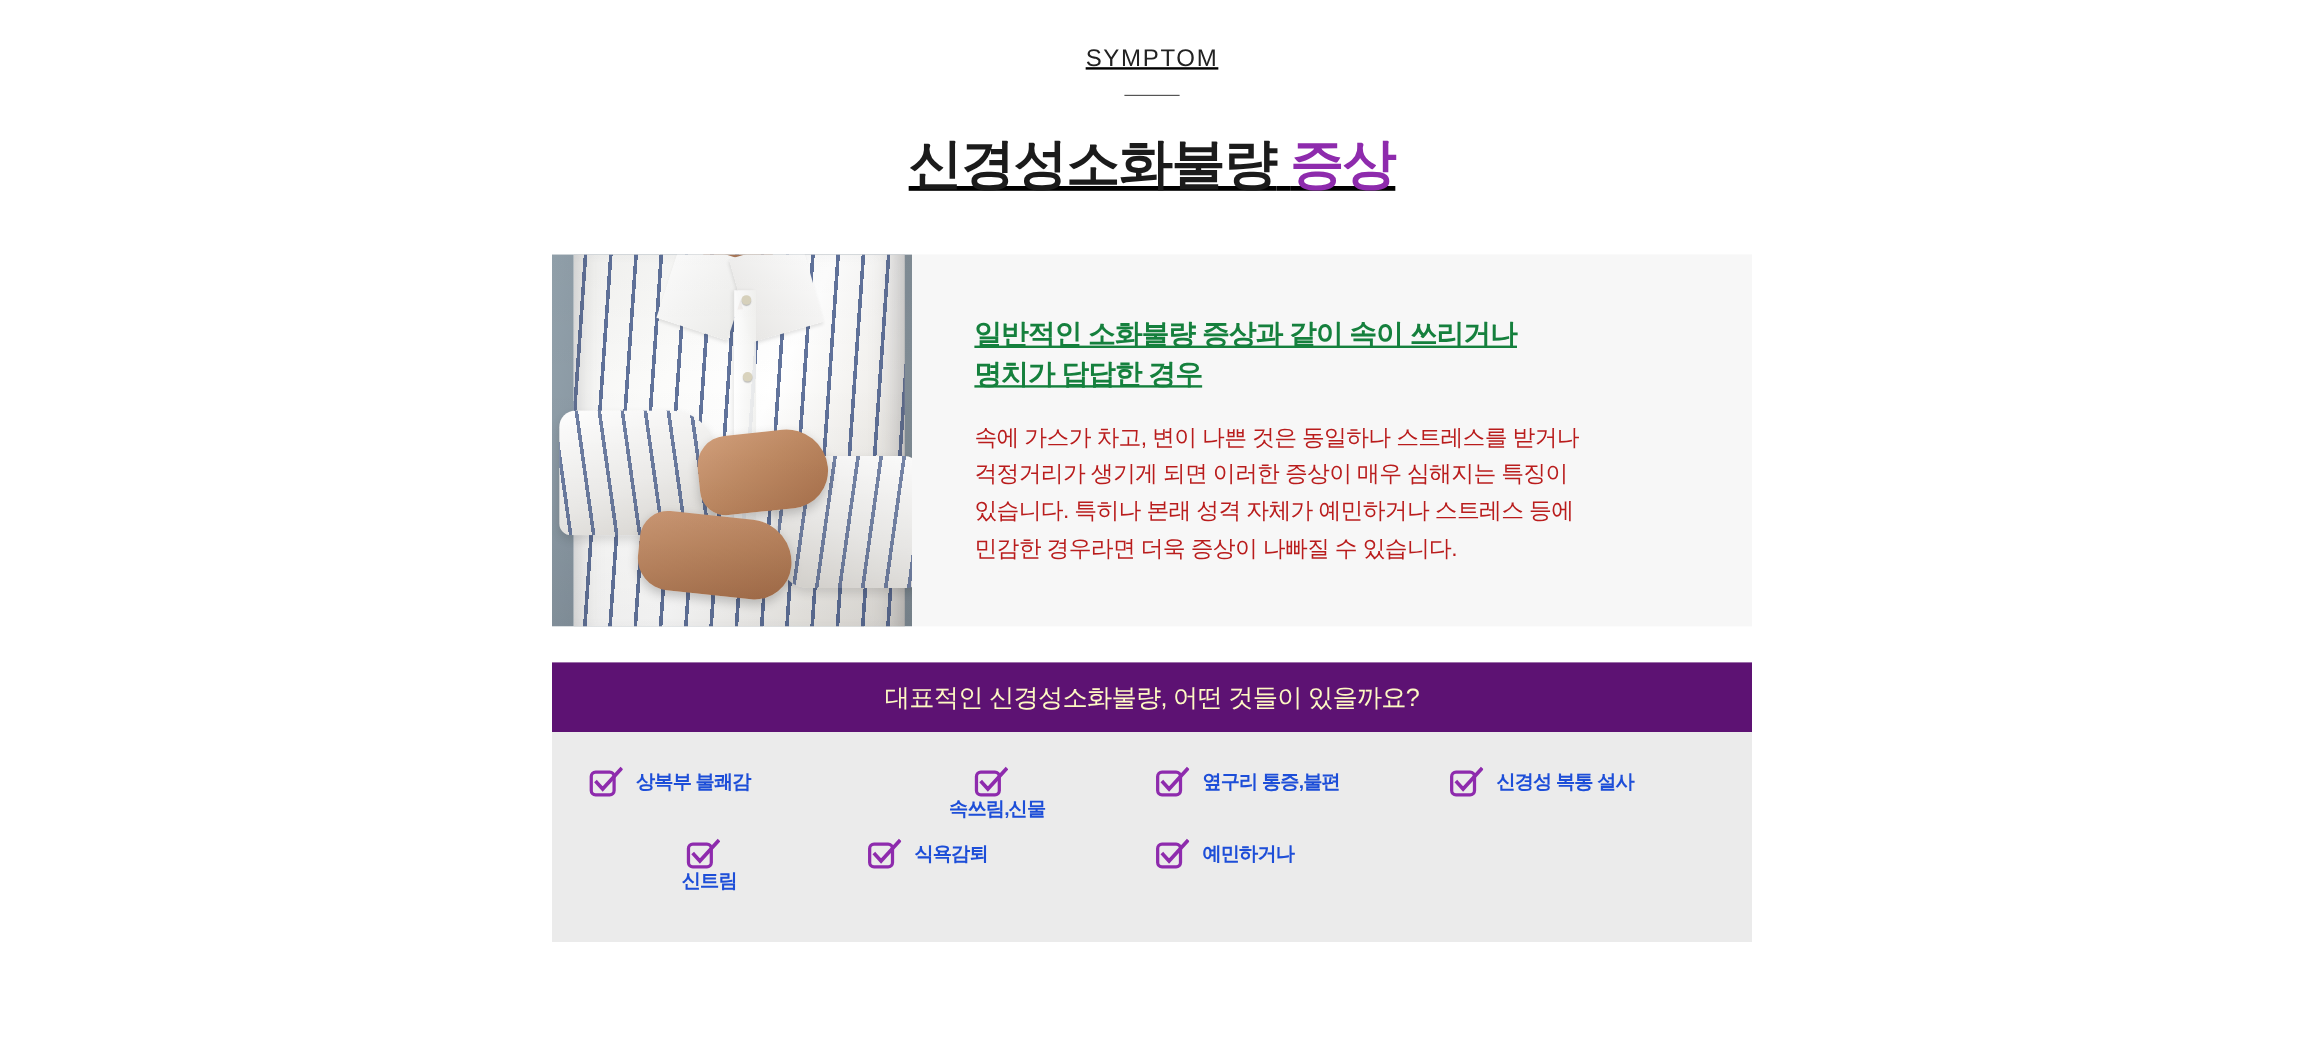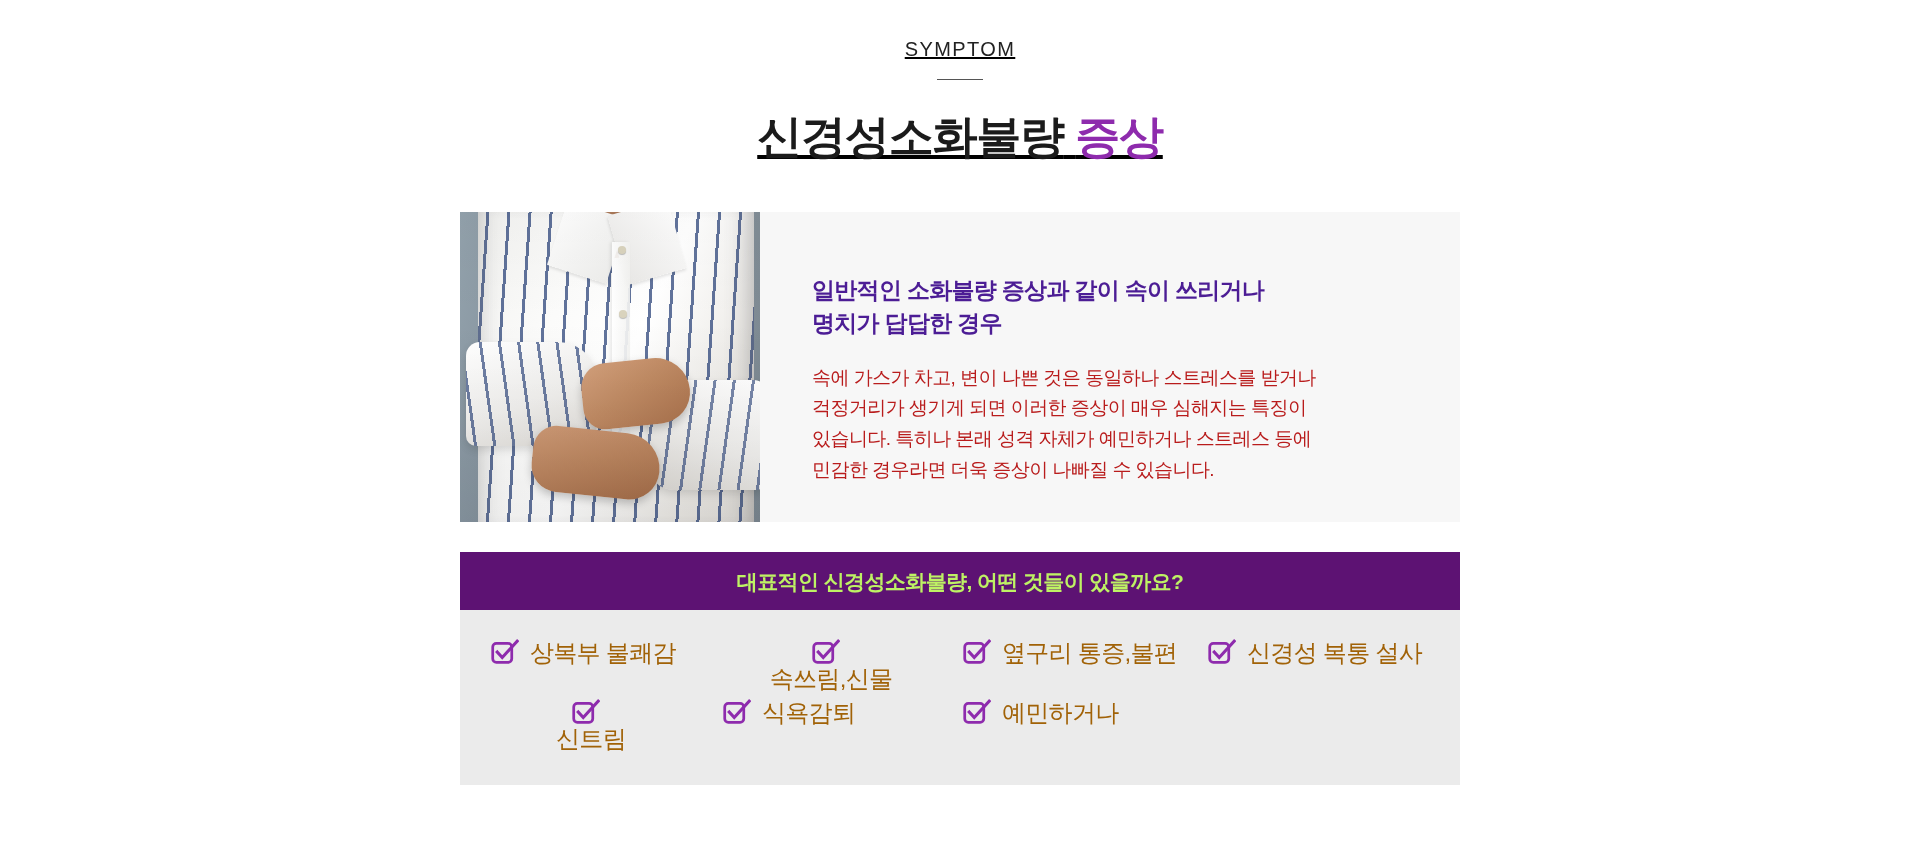--- a/index.html
+++ b/index.html
@@ -213,25 +213,26 @@
   }
 
   .card-text {
     flex: 1 1 auto;
     padding: 46px 50px 0 52px;
     box-sizing: border-box;
   }
   .card-heading {
     font-size: 23px;
     font-weight: 700;
-    color: #4c1d95;
+    color: #15803d;
     line-height: 1.45;
     letter-spacing: -0.7px;
-    margin: 16px 0 22px 0;
+    margin: 4px 0 22px 0;
     white-space: pre-line;
+    text-decoration: underline;
   }
   .card-body {
     font-size: 19px;
     font-weight: 400;
     color: #b91c1c;
     line-height: 1.62;
     letter-spacing: -0.55px;
     margin: 0;
     white-space: pre-line;
   }
@@ -242,23 +243,23 @@
     top: 552px;
     left: 460px;
     width: 1000px;
     height: 58px;
     background: #5d1273;
     display: flex;
     align-items: center;
     justify-content: center;
   }
   .banner-text {
-    color: #bef264;
+    color: #fef9c3;
     font-size: 21px;
-    font-weight: 700;
+    font-weight: 400;
     letter-spacing: -0.6px;
     line-height: 1;
   }
 
   
   .checklist {
     position: absolute;
     top: 610px;
     left: 460px;
     width: 1000px;
@@ -284,23 +285,23 @@
   .check-item.c3 { width: 283px; }
 
   .check-icon {
     flex: 0 0 auto;
     width: 29px;
     height: 29px;
     margin-right: 11px;
     display: block;
   }
   .check-label {
-    font-size: 24px;
-    color: #a16207;
-    font-weight: 400;
+    font-size: 16px;
+    color: #1d4ed8;
+    font-weight: 700;
     letter-spacing: -0.7px;
     line-height: 1;
     white-space: nowrap;
   }
 </style>
 </head>
 <body>
 
 <div class="page">
 

